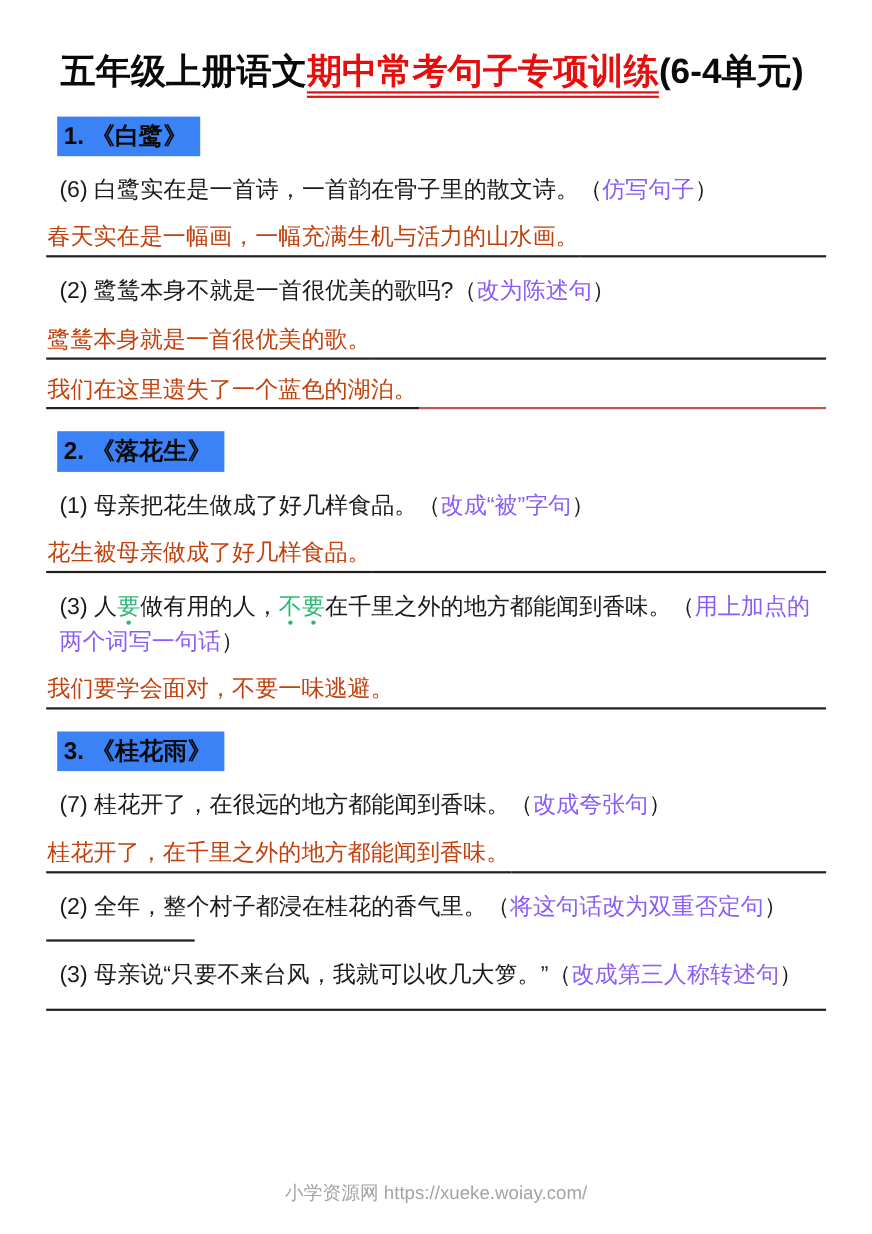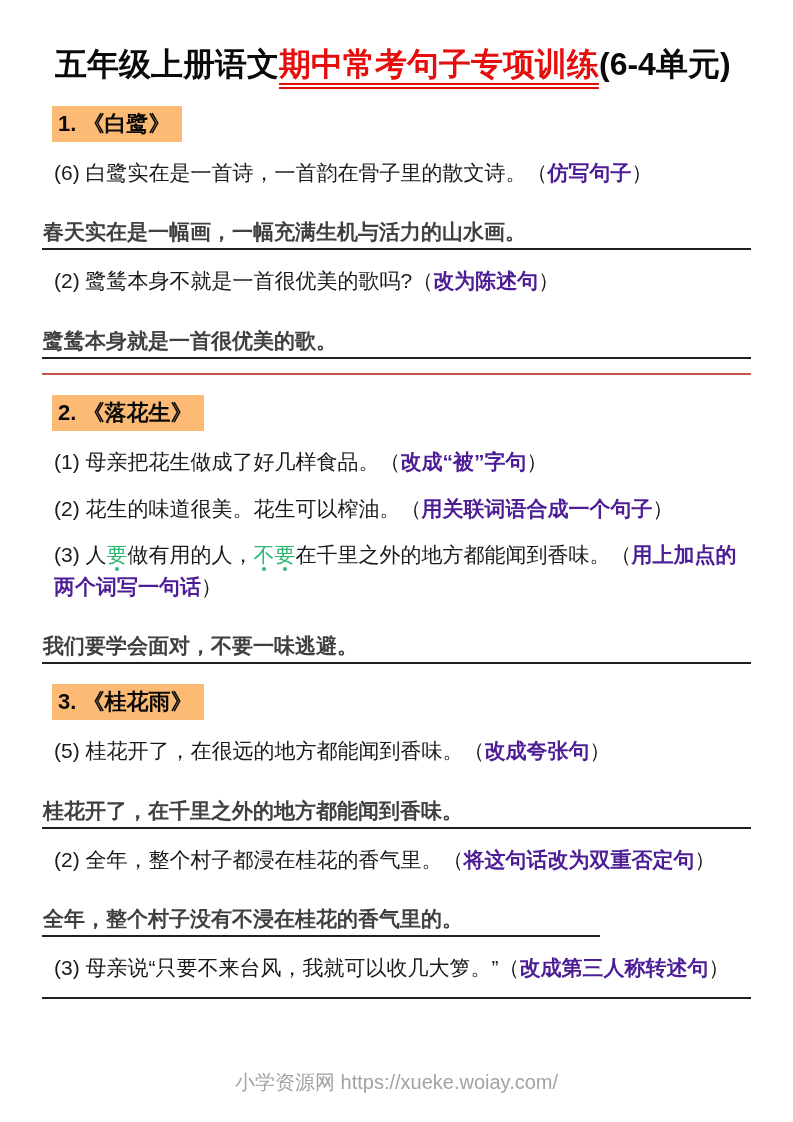--- a/index.html
+++ b/index.html
@@ -12,52 +12,52 @@
   
   .title{
     margin:0 0 4px 13px;font-size:32px;font-weight:bold;line-height:1.3;
     white-space:nowrap;letter-spacing:0px;color:#0a0a0a;
   }
   .title .red-core{
     color:#e60d0d;border-bottom:6px double #e60d0d;padding-bottom:1px;
   }
   
   .section-heading{
-    display:inline-block;background:#fdba74;color:#0a0a0a;
+    display:inline-block;background:#3b82f6;color:#0a0a0a;
     font-size:22px;font-weight:bold;line-height:1.2;
     padding:5px 12px 5px 6px;margin:20px 0 0 10px;
   }
   .section:first-of-type .section-heading{margin-top:16px;}
   
   .question{
     margin:15px 0 0 12px;font-size:21px;line-height:1.5;color:#1a1a1a;
   }
-  .q-instr{color:#4c1d95;font-weight:bold;}
+  .q-instr{color:#8b5cf6;font-weight:normal;}
   .q-paren{color:#1a1a1a;font-weight:normal;}
   .em-char{position:relative;color:#2db874;}
   .em-char::after{
     content:'';position:absolute;width:4px;height:4px;border-radius:50%;
     background:#2db874;left:50%;bottom:-5px;transform:translateX(-50%);
   }
   
   .answer-row{
     display:flex;align-items:flex-end;margin:13px 0 0 0;
     font-size:21px;line-height:1.42;
   }
   .answer-text{
-    color:#404040;font-weight:bold;white-space:nowrap;
-    border-bottom:2px solid #1f1f1f;padding:0 2px 1px 1px;margin-top:16px;
+    color:#c2410c;font-weight:normal;white-space:nowrap;
+    border-bottom:2px solid #1f1f1f;padding:0 2px 1px 1px;
   }
   .answer-tail{flex:1 1 auto;border-bottom:2px solid #1f1f1f;height:1px;}
   .answer-tail.red{border-bottom:2px solid #c4574a;}
   .answer-tail.partial{flex:0 0 135px;}
   
   .footer{
     position:absolute;left:0;right:0;bottom:26px;text-align:center;
-    color:#a3a3a3;font-size:20px;
+    color:#a3a3a3;font-size:17px;
   }
 </style>
 </head>
 <body>
 
 <h1 class="title">
   <span>五年级上册语文</span><span class="red-core">期中常考句子专项训练</span><span>(6-4单元)</span>
 </h1>
 
 <div id="sections-root">
@@ -67,43 +67,46 @@
       <div class="answer-row">
         <span class="answer-text">春天实在是一幅画，一幅充满生机与活力的山水画。</span>
         <span class="answer-tail"></span>
       </div>
       <p class="question"><span>(2) 鹭鸶本身不就是一首很优美的歌吗?</span><span class="q-paren">（</span><span class="q-instr">改为陈述句</span><span class="q-paren">）</span></p>
       <div class="answer-row">
         <span class="answer-text">鹭鸶本身就是一首很优美的歌。</span>
         <span class="answer-tail"></span>
       </div>
       <div class="answer-row">
+        <span class="answer-text">我们在这里遗失了一个蓝色的湖泊。</span>
         <span class="answer-tail red"></span>
       </div>
     </div>
     <div class="section">
       <div><span class="section-heading">2. 《落花生》</span></div>
       <p class="question"><span>(1) 母亲把花生做成了好几样食品。</span><span class="q-paren">（</span><span class="q-instr">改成“被”字句</span><span class="q-paren">）</span></p>
-      <p class="question"><span>(2) 花生的味道很美。花生可以榨油。</span><span class="q-paren">（</span><span class="q-instr">用关联词语合成一个句子</span><span class="q-paren">）</span></p>
+      <div class="answer-row">
+        <span class="answer-text">花生被母亲做成了好几样食品。</span>
+        <span class="answer-tail"></span>
+      </div>
       <p class="question"><span>(3) 人</span><span class="em-char">要</span><span>做有用的人，</span><span class="em-char">不</span><span class="em-char">要</span><span>在千里之外的地方都能闻到香味。</span><span class="q-paren">（</span><span class="q-instr">用上加点的两个词写一句话</span><span class="q-paren">）</span></p>
       <div class="answer-row">
         <span class="answer-text">我们要学会面对，不要一味逃避。</span>
         <span class="answer-tail"></span>
       </div>
     </div>
     <div class="section">
       <div><span class="section-heading">3. 《桂花雨》</span></div>
-      <p class="question"><span>(5) 桂花开了，在很远的地方都能闻到香味。</span><span class="q-paren">（</span><span class="q-instr">改成夸张句</span><span class="q-paren">）</span></p>
+      <p class="question"><span>(7) 桂花开了，在很远的地方都能闻到香味。</span><span class="q-paren">（</span><span class="q-instr">改成夸张句</span><span class="q-paren">）</span></p>
       <div class="answer-row">
         <span class="answer-text">桂花开了，在千里之外的地方都能闻到香味。</span>
         <span class="answer-tail"></span>
       </div>
       <p class="question"><span>(2) 全年，整个村子都浸在桂花的香气里。</span><span class="q-paren">（</span><span class="q-instr">将这句话改为双重否定句</span><span class="q-paren">）</span></p>
       <div class="answer-row">
-        <span class="answer-text">全年，整个村子没有不浸在桂花的香气里的。</span>
         <span class="answer-tail partial"></span>
       </div>
       <p class="question"><span>(3) 母亲说“只要不来台风，我就可以收几大箩。”</span><span class="q-paren">（</span><span class="q-instr">改成第三人称转述句</span><span class="q-paren">）</span></p>
       <div class="answer-row">
         <span class="answer-tail"></span>
       </div>
     </div>
   </div>
 
 <div class="footer">小学资源网 https://xueke.woiay.com/</div>

